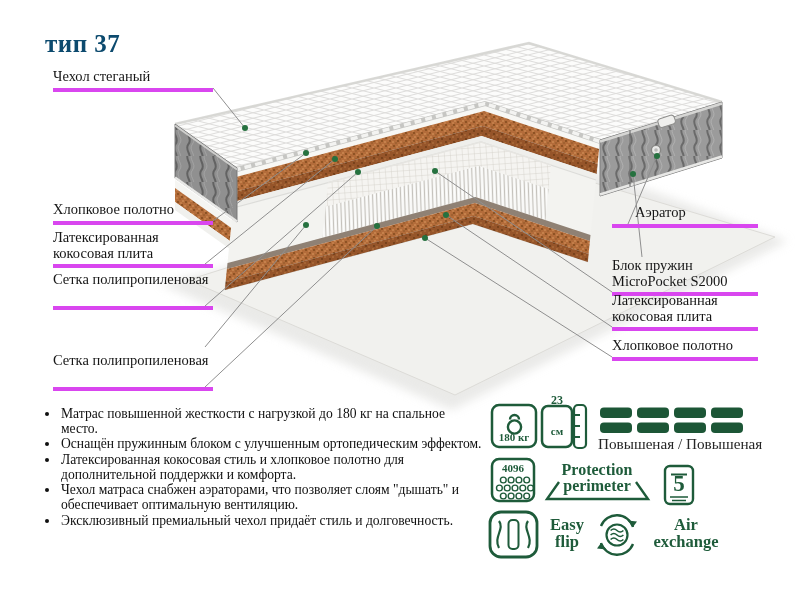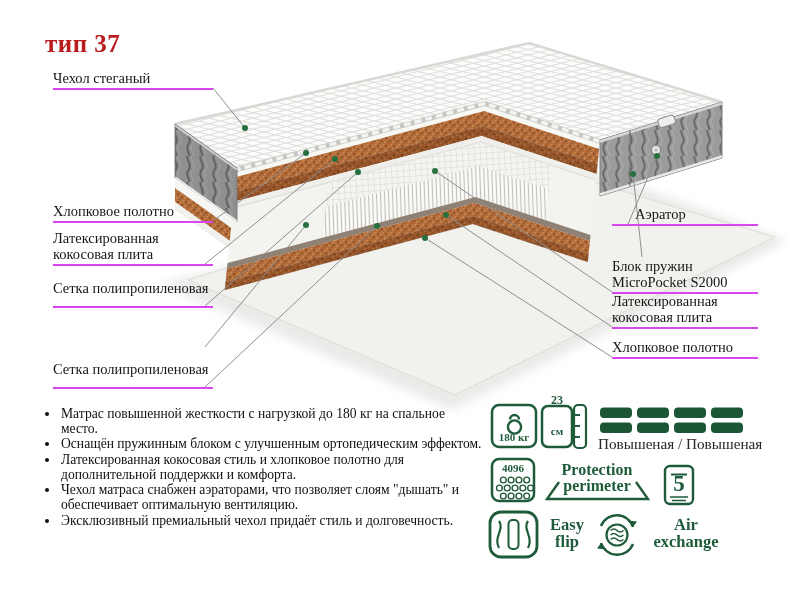--- a/index.html
+++ b/index.html
@@ -1,22 +1,22 @@
 <!DOCTYPE html>
 <html><head>
 <meta charset="utf-8">
 <style>
   html,body{margin:0;padding:0;background:#fff;}
   .page{position:relative;width:800px;height:592px;background:#ffffff;overflow:hidden;
         font-family:"Liberation Serif", serif;}
   .page svg.scene{position:absolute;left:0;top:0;z-index:1;}
   .title{position:absolute;left:45px;top:30px;margin:0;font-size:25px;font-weight:bold;
-         color:#b91c1c;z-index:5;letter-spacing:0.5px;}
+         color:#0c4a6e;z-index:5;letter-spacing:0.5px;}
   .lbl{position:absolute;z-index:5;font-size:14.5px;line-height:1.1;color:#161616;
-       border-bottom:2px solid #d946ef;display:flex;align-items:center;}
+       border-bottom:4px solid #d946ef;display:flex;align-items:flex-start;}
   .lbl.left{left:53px;width:160px;}
   .lbl.right{left:612px;width:146px;}
   .lbl .t{display:block;width:100%;}
   .lbl.indent .t{padding-left:23px;font-family:Liberation Serif, serif;}
   .bullets{position:absolute;left:42px;top:407px;width:428px;margin:0;padding:0 0 0 14px;
            z-index:5;font-size:13.6px;line-height:1.08;color:#101010;list-style:disc outside;}
   .bullets li{margin:0 0 1px 4px;padding-left:1px;}
   .ftxt{position:absolute;z-index:6;font-weight:bold;color:#1e5b3a;text-align:center;
         line-height:1;}
   .firmtxt{position:absolute;z-index:6;font-size:15.2px;color:#262626;text-align:left;

